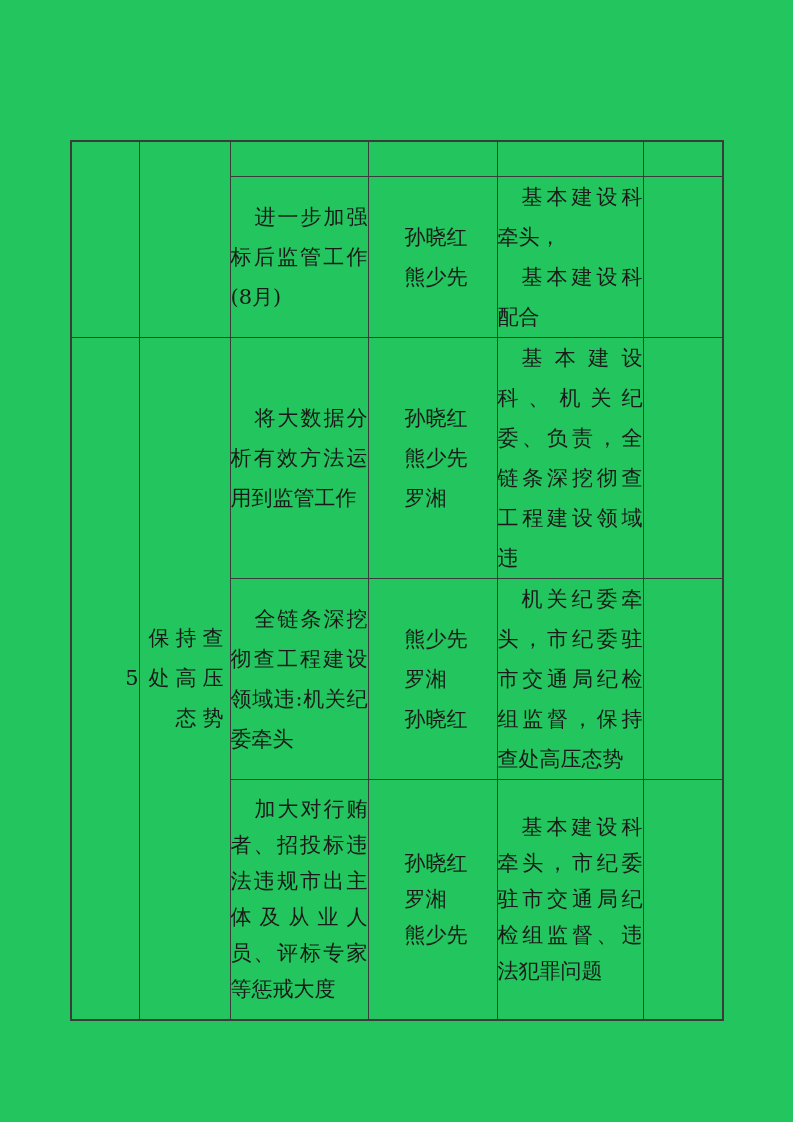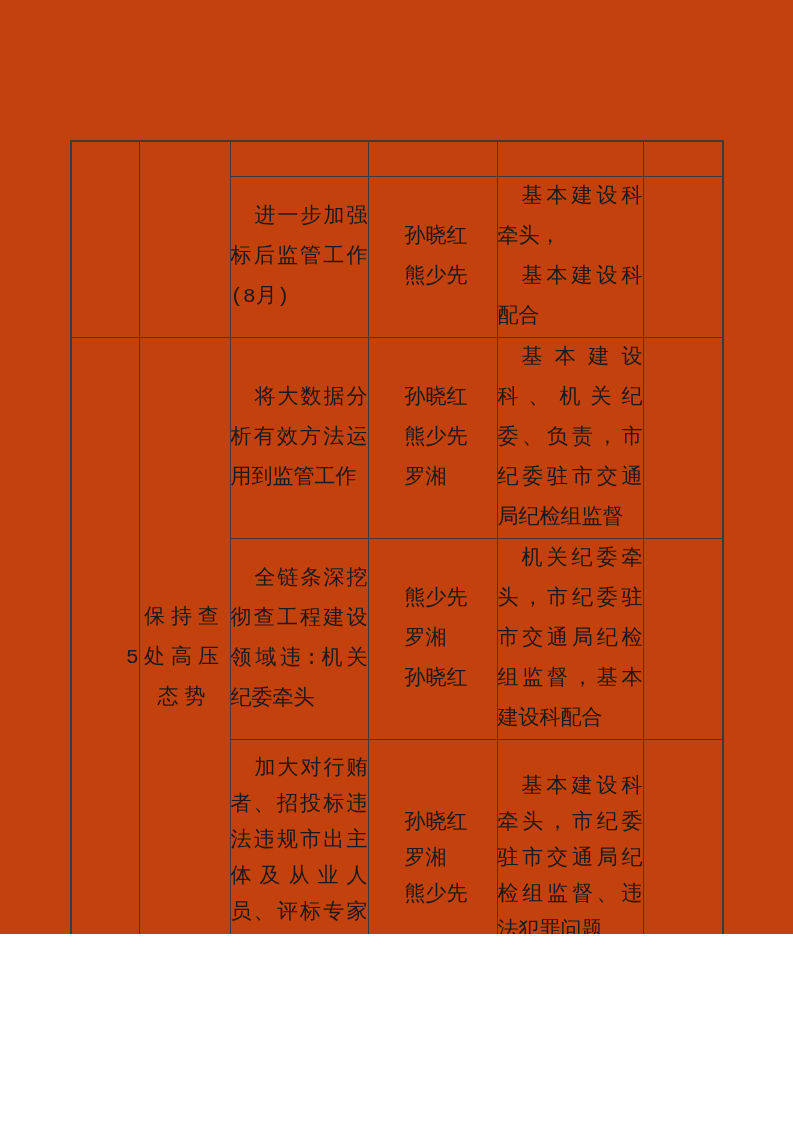--- a/index.html
+++ b/index.html
@@ -9,24 +9,23 @@
   }
   body {
     width: 793px;
     height: 1122px;
     font-family: "DejaVu Serif", "Liberation Serif", serif;
     color: #1a1a1a;
   }
   .page {
     position: relative;
     width: 793px;
-    height: 934px;
-    background: #c2410c;
+    height: 1122px;
+    background: #22c55e;
     overflow: hidden;
-    font-family: Liberation Mono, monospace;
   }
   table.plan {
     position: absolute;
     left: 70px;
     top: 140px;
     border-collapse: collapse;
     table-layout: fixed;
     border: 2px solid #3b3b3b;
   }
   table.plan td {
@@ -44,21 +43,21 @@
   tr.r3 { height: 190px; }
   tr.r4 { height: 241px; }
 
   td.seq {
     text-align: right;
     padding-right: 8px;
   }
   td.category {
     padding: 0 5px;
     letter-spacing: 6px;
-    text-align: center;
+    text-align: right;
   }
   td.task { padding: 0 13px 0 4px; }
   td.resp { padding: 0 4px; }
   td.task p, td.resp p {
     margin: 0;
     text-align: justify;
     text-justify: inter-character;
     text-indent: 24px;
   }
   td.persons { padding-left: 28px; }
@@ -113,36 +112,36 @@
         <td class="category" rowspan="3">保持查处高压态势</td>
         <td class="task">
             <p>将大数据分析有效方法运用到监管工作</p>
           </td>
         <td class="persons">
             <p>孙晓红</p>
             <p>熊少先</p>
             <p>罗湘</p>
           </td>
         <td class="resp">
-            <p>基本建设科、机关纪委、负责，市纪委驻市交通局纪检组监督</p>
+            <p>基本建设科、机关纪委、负责，全链条深挖彻查工程建设领域违</p>
           </td>
         <td class="note"></td>
       </tr>
 
       <tr class="r3">
         <td class="task">
             <p>全链条深挖彻查工程建设领域违:机关纪委牵头</p>
           </td>
         <td class="persons">
             <p>熊少先</p>
             <p>罗湘</p>
             <p>孙晓红</p>
           </td>
         <td class="resp">
-            <p>机关纪委牵头，市纪委驻市交通局纪检组监督，基本建设科配合</p>
+            <p>机关纪委牵头，市纪委驻市交通局纪检组监督，保持查处高压态势</p>
           </td>
         <td class="note"></td>
       </tr>
 
       <tr class="r4">
         <td class="task">
             <p>加大对行贿者、招投标违法违规市出主体及从业人员、评标专家等惩戒大度</p>
           </td>
         <td class="persons">
             <p>孙晓红</p>

